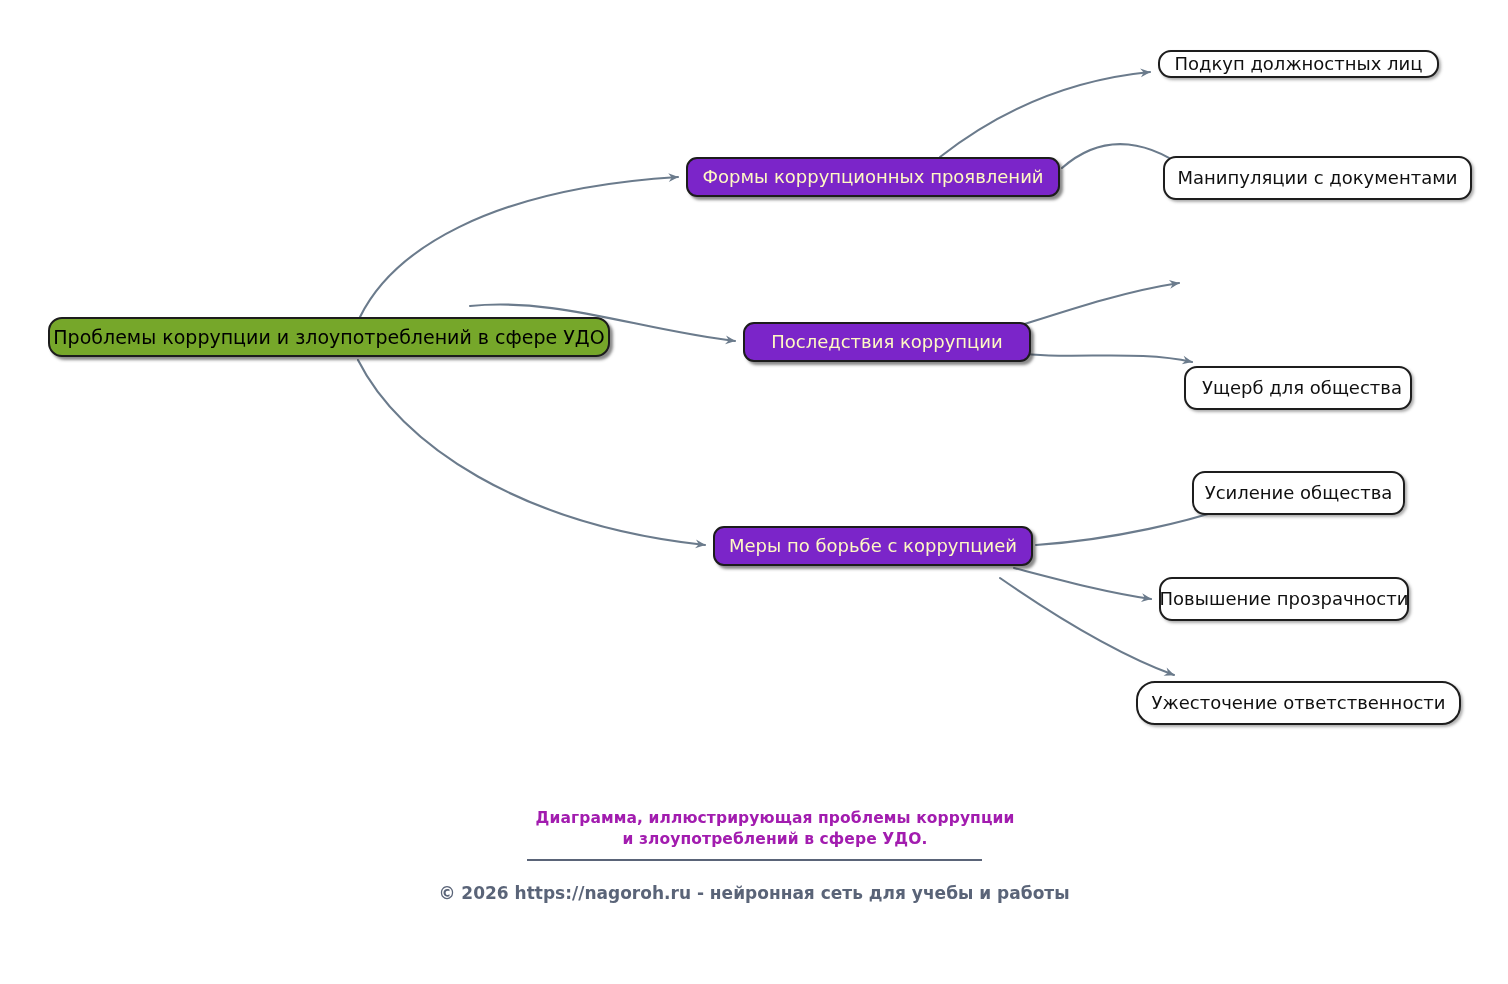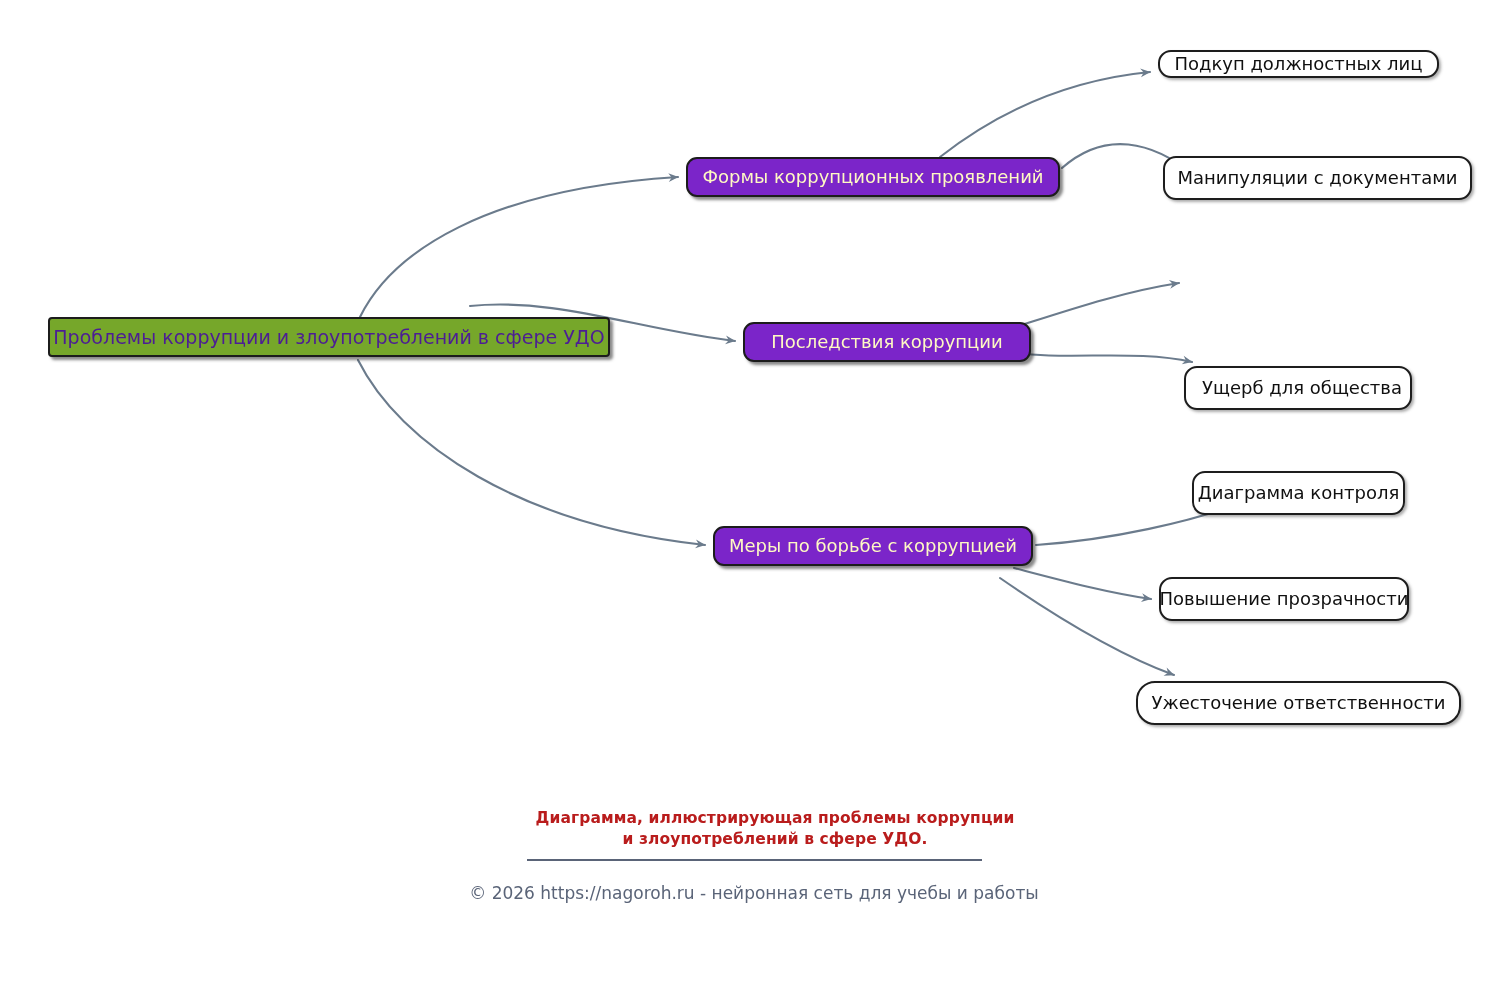--- a/index.html
+++ b/index.html
@@ -36,22 +36,22 @@
     display: flex;
     align-items: center;
     justify-content: center;
     white-space: nowrap;
     line-height: 1;
   }
 
   .node-root {
     background: #76a72a;
     border: 2px solid #1c1c1c;
-    border-radius: 4px;
-    color: #4c1d95;
+    border-radius: 14px;
+    color: #000000;
     font-size: 19px;
     box-shadow: 3px 3px 3px rgba(40,40,40,0.55);
   }
 
   .node-branch {
     background: #7b25c9;
     border: 2px solid #1c1c1c;
     border-radius: 11px;
     color: #fef9c3;
     font-size: 18px;
@@ -68,38 +68,39 @@
   }
 
   .caption-block {
     position: absolute;
     left: 0;
     top: 808px;
     width: 1508px;
     text-align: center;
   }
   .caption-title {
-    color: #b91c1c;
+    color: #a21caf;
     font-size: 15.5px;
     font-weight: bold;
     line-height: 21px;
     letter-spacing: 0.1px;
     margin-left: 42px;
   }
   .caption-rule {
     margin: 9px auto 0 auto;
     width: 455px;
     height: 2px;
     background: #5a6478;
   }
   .caption-copyright {
     margin-top: 21px;
     color: #5a6478;
     font-size: 17px;
     line-height: 22px;
+    font-weight: bold;
   }
 </style>
 </head>
 <body>
 
 <div id="canvas">
 
   <svg id="edge-layer" viewBox="0 0 1508 984" width="1508" height="984" xmlns="http://www.w3.org/2000/svg">
     <defs>
       <marker id="arrowV" markerWidth="13" markerHeight="13" refX="10.5" refY="5" orient="auto" markerUnits="userSpaceOnUse">
@@ -154,21 +155,21 @@
   <div class="node node-leaf" style="left:1145px; top:156px; width:309px; height:44px;margin-left:18px;">
     <span>Манипуляции с документами</span>
   </div>
 
 
   <div class="node node-leaf" style="left:1184px; top:366px; width:228px; height:44px;padding-left:8px;">
     <span>Ущерб для общества</span>
   </div>
 
   <div class="node node-leaf" style="left:1192px; top:471px; width:213px; height:44px;">
-    <span>Диаграмма контроля</span>
+    <span>Усиление общества</span>
   </div>
 
   <div class="node node-leaf" style="left:1159px; top:577px; width:250px; height:44px;">
     <span>Повышение прозрачности</span>
   </div>
 
   <div class="node node-leaf" style="left:1136px; top:681px; width:325px; height:44px;border-radius:19px;">
     <span>Ужесточение ответственности</span>
   </div>
 

